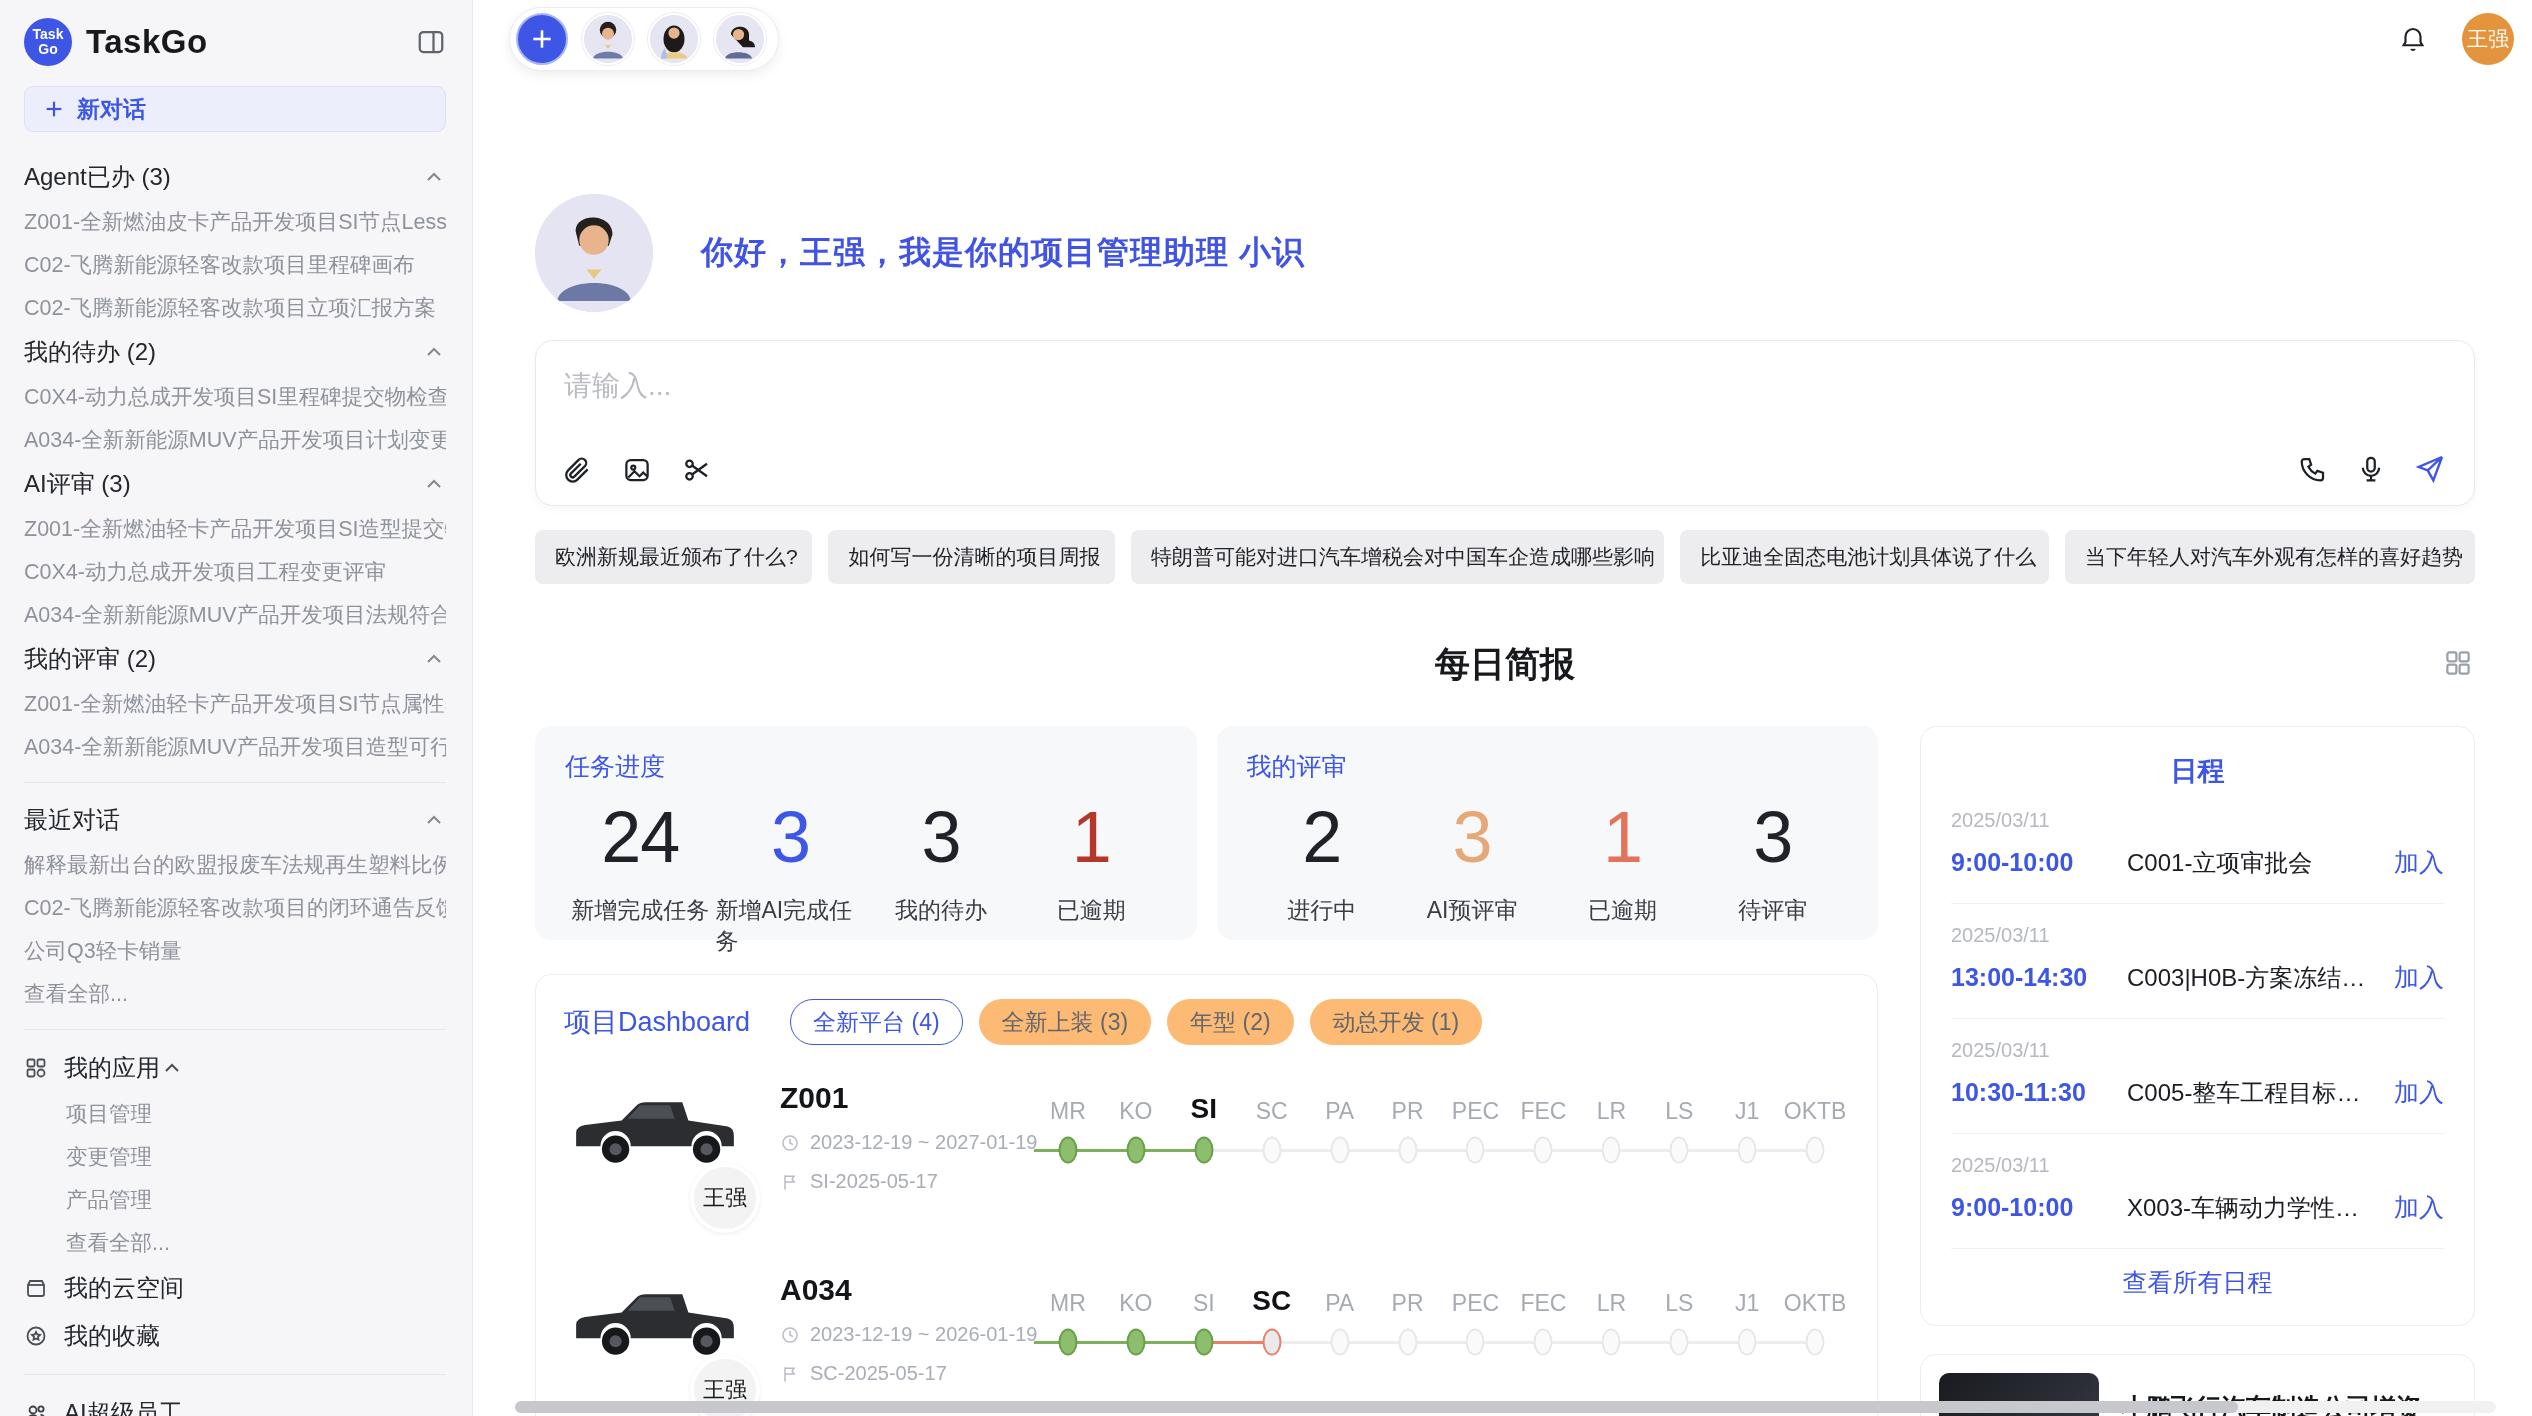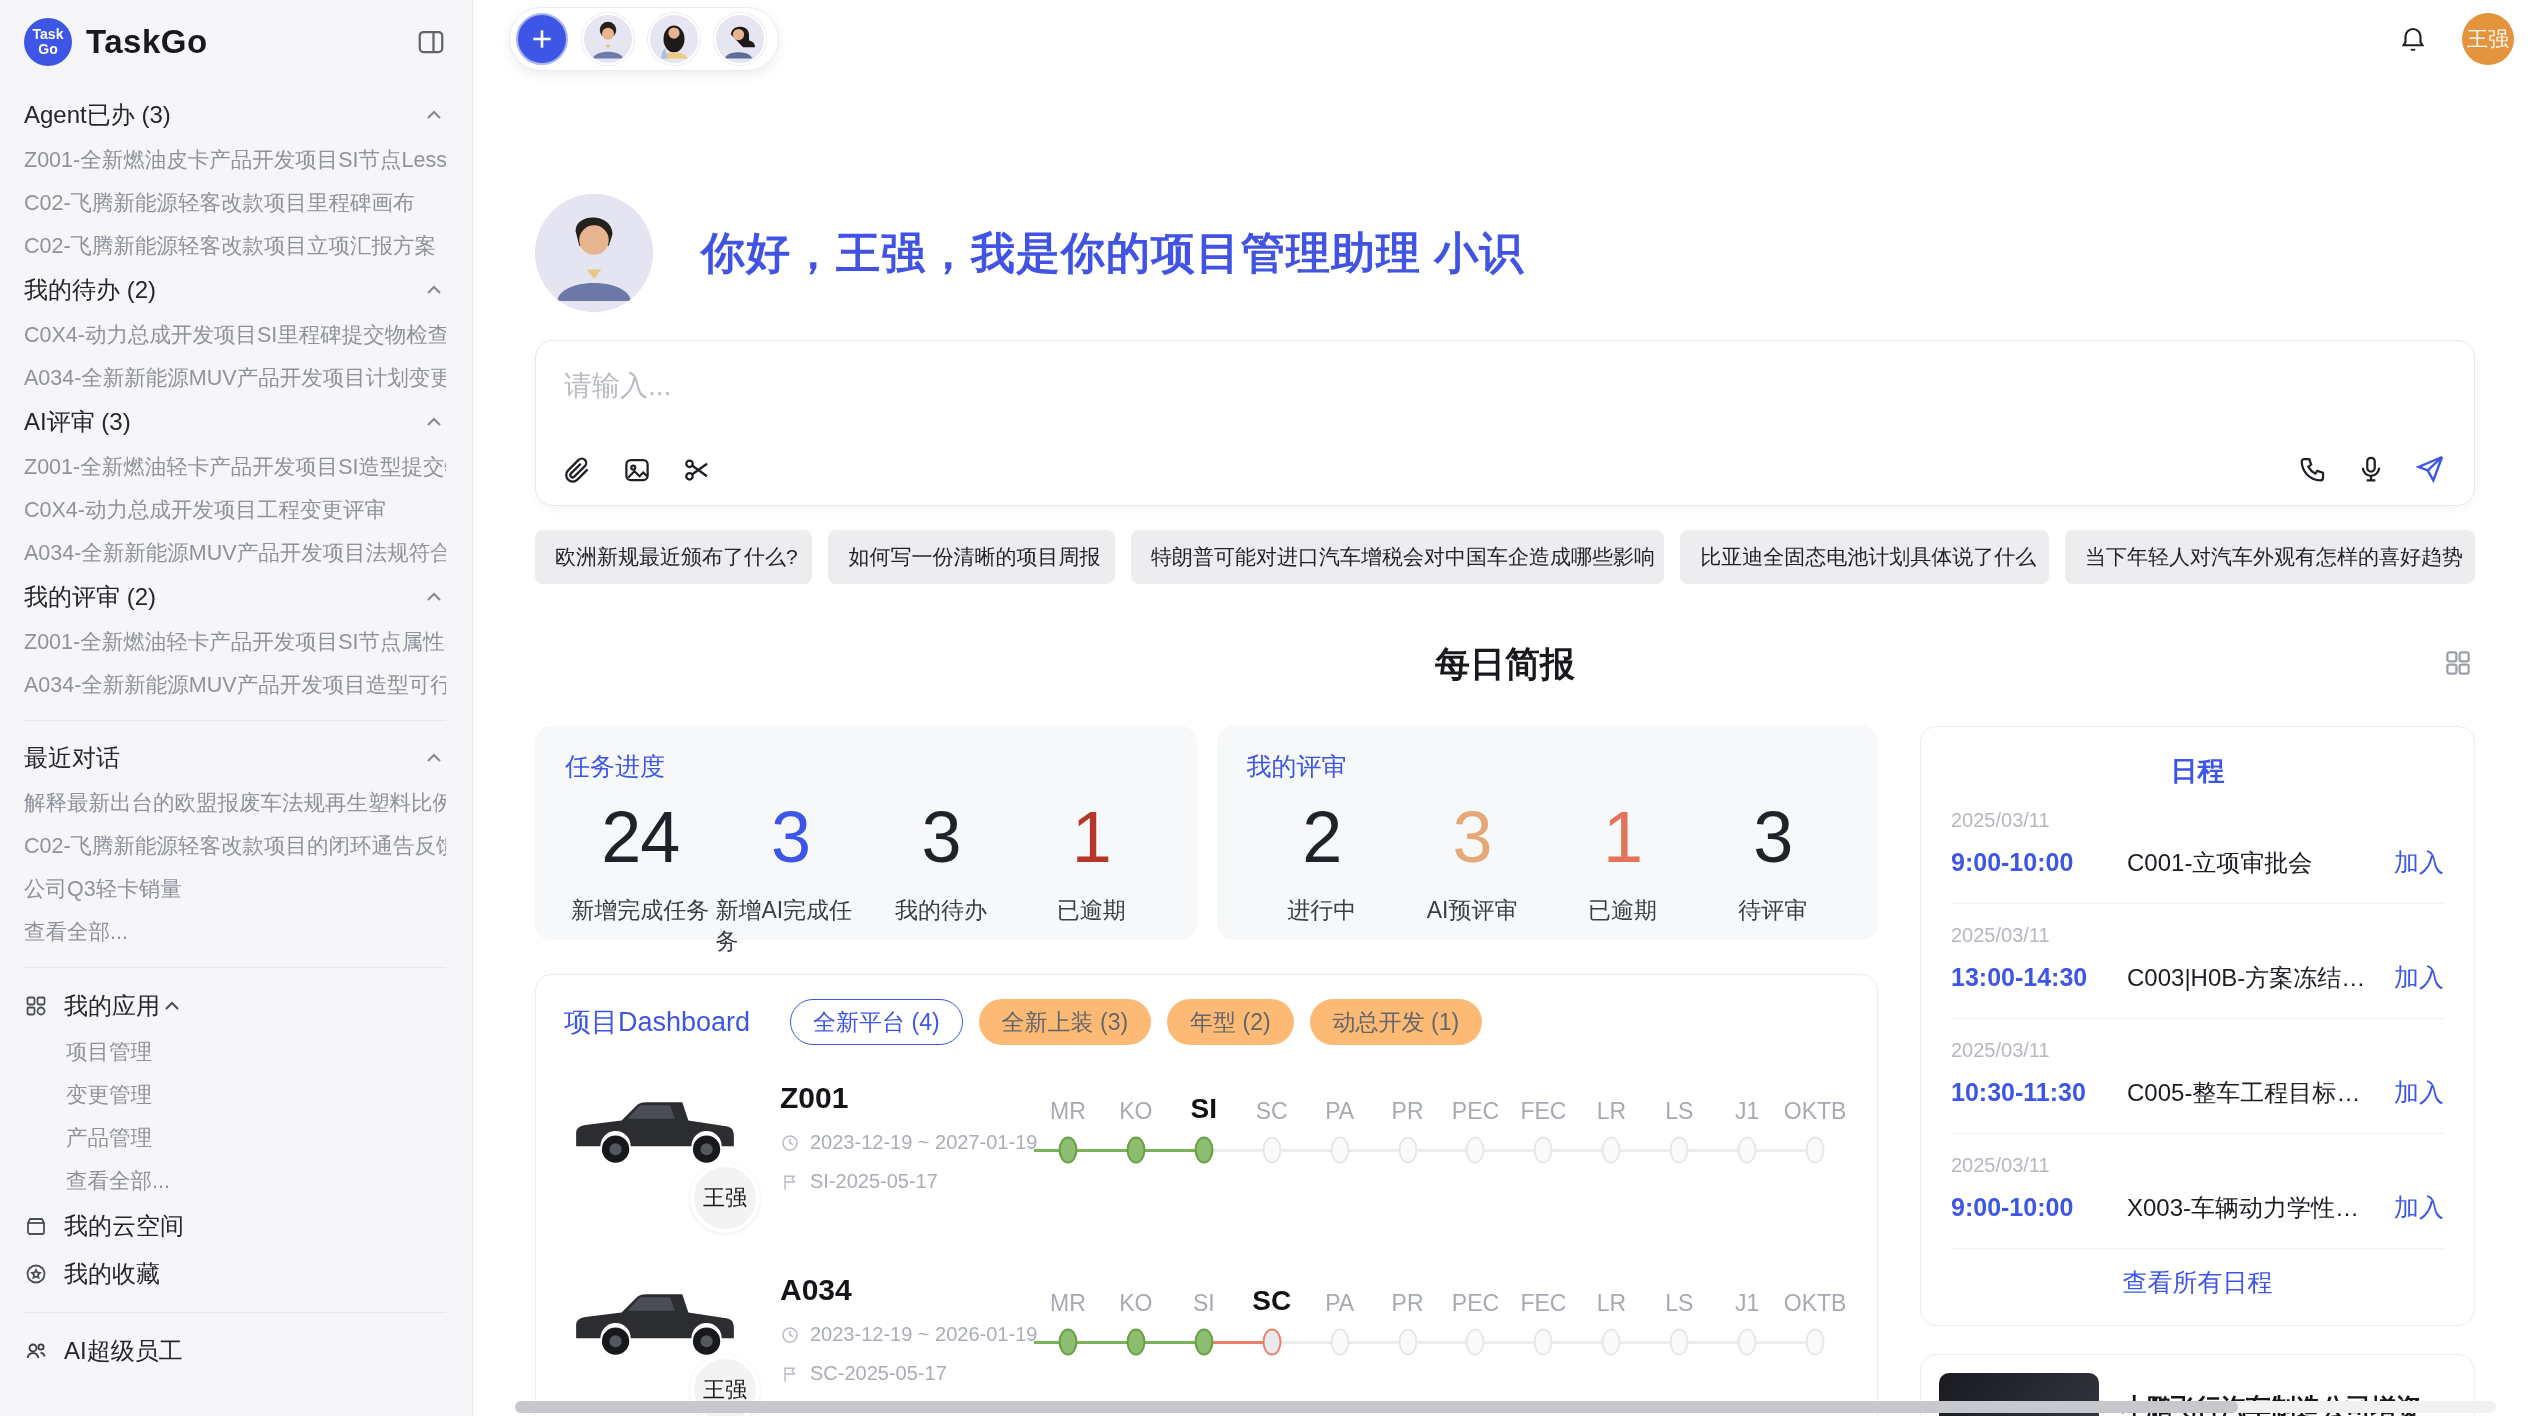--- a/index.html
+++ b/index.html
@@ -46,21 +46,21 @@
   .topbar .spacer{flex:1;}
   .bell{width:30px;height:30px;color:#1d2025;margin-right:34px;cursor:pointer;}
   .user-chip{width:52px;height:52px;border-radius:50%;background:#e4943c;color:#fff;font-size:21px;display:flex;
              align-items:center;justify-content:center;cursor:pointer;}
 
   .content{position:absolute;top:78px;left:0;right:0;bottom:0;padding:0 57px 0 62px;}
 
   .greet{margin-top:116px;display:flex;align-items:center;}
   .greet-avatar{width:118px;height:118px;border-radius:50%;background:#e4e4f2;overflow:hidden;}
   .greet-avatar svg{width:100%;height:100%;}
-  .greet h1{margin:0 0 0 48px;font-size:44px;font-weight:800;color:#4053e3;letter-spacing:1px;}
+  .greet h1{margin:0 0 0 48px;font-size:32px;font-weight:800;color:#4053e3;letter-spacing:1px;}
 
   .input-card{margin-top:28px;height:166px;border:1px solid #e8e9ed;border-radius:18px;background:#fff;
               box-shadow:0 3px 10px rgba(0,0,0,.04);position:relative;cursor:text;}
   .ph{position:absolute;left:28px;top:26px;font-size:28px;color:#b9bcc3;}
   .in-ic-l{position:absolute;left:26px;bottom:20px;display:flex;gap:30px;align-items:center;}
   .in-ic-r{position:absolute;right:28px;bottom:20px;display:flex;gap:28px;align-items:center;}
   .in-ic-l svg,.in-ic-r svg{width:30px;height:30px;color:#1d2025;cursor:pointer;}
   .in-ic-r svg.send{color:#3d56e5;width:32px;height:32px;}
 
   .chips{margin-top:24px;display:flex;gap:16px;justify-content:space-between;overflow:hidden;}
@@ -157,20 +157,27 @@
           <span>Go</span>
         </div>
       <div class="app-title">TaskGo</div>
       <div class="spacer"></div>
       <svg class="panel-ic" viewBox="0 0 24 24" fill="none" stroke="currentColor" stroke-width="1.8">
           <rect x="3" y="4" width="18" height="16" rx="3"></rect>
           <line x1="14" y1="4" x2="14" y2="20"></line>
         </svg>
     </div>
 
+    <div class="new-chat">
+      <svg viewBox="0 0 24 24" fill="none" stroke="currentColor" stroke-width="2.4">
+          <line x1="12" y1="4" x2="12" y2="20"></line>
+          <line x1="4" y1="12" x2="20" y2="12"></line>
+        </svg>
+      <span>新对话</span>
+    </div>
 
     <div class="side-list">
 
       <div class="sec-h">
         <span>Agent已办 (3)</span>
           <div class="spacer"></div>
         <svg class="chev" viewBox="0 0 24 24" fill="none" stroke="currentColor" stroke-width="2">
             <path d="M6 15l6-6 6 6"></path>
           </svg>
       </div>

